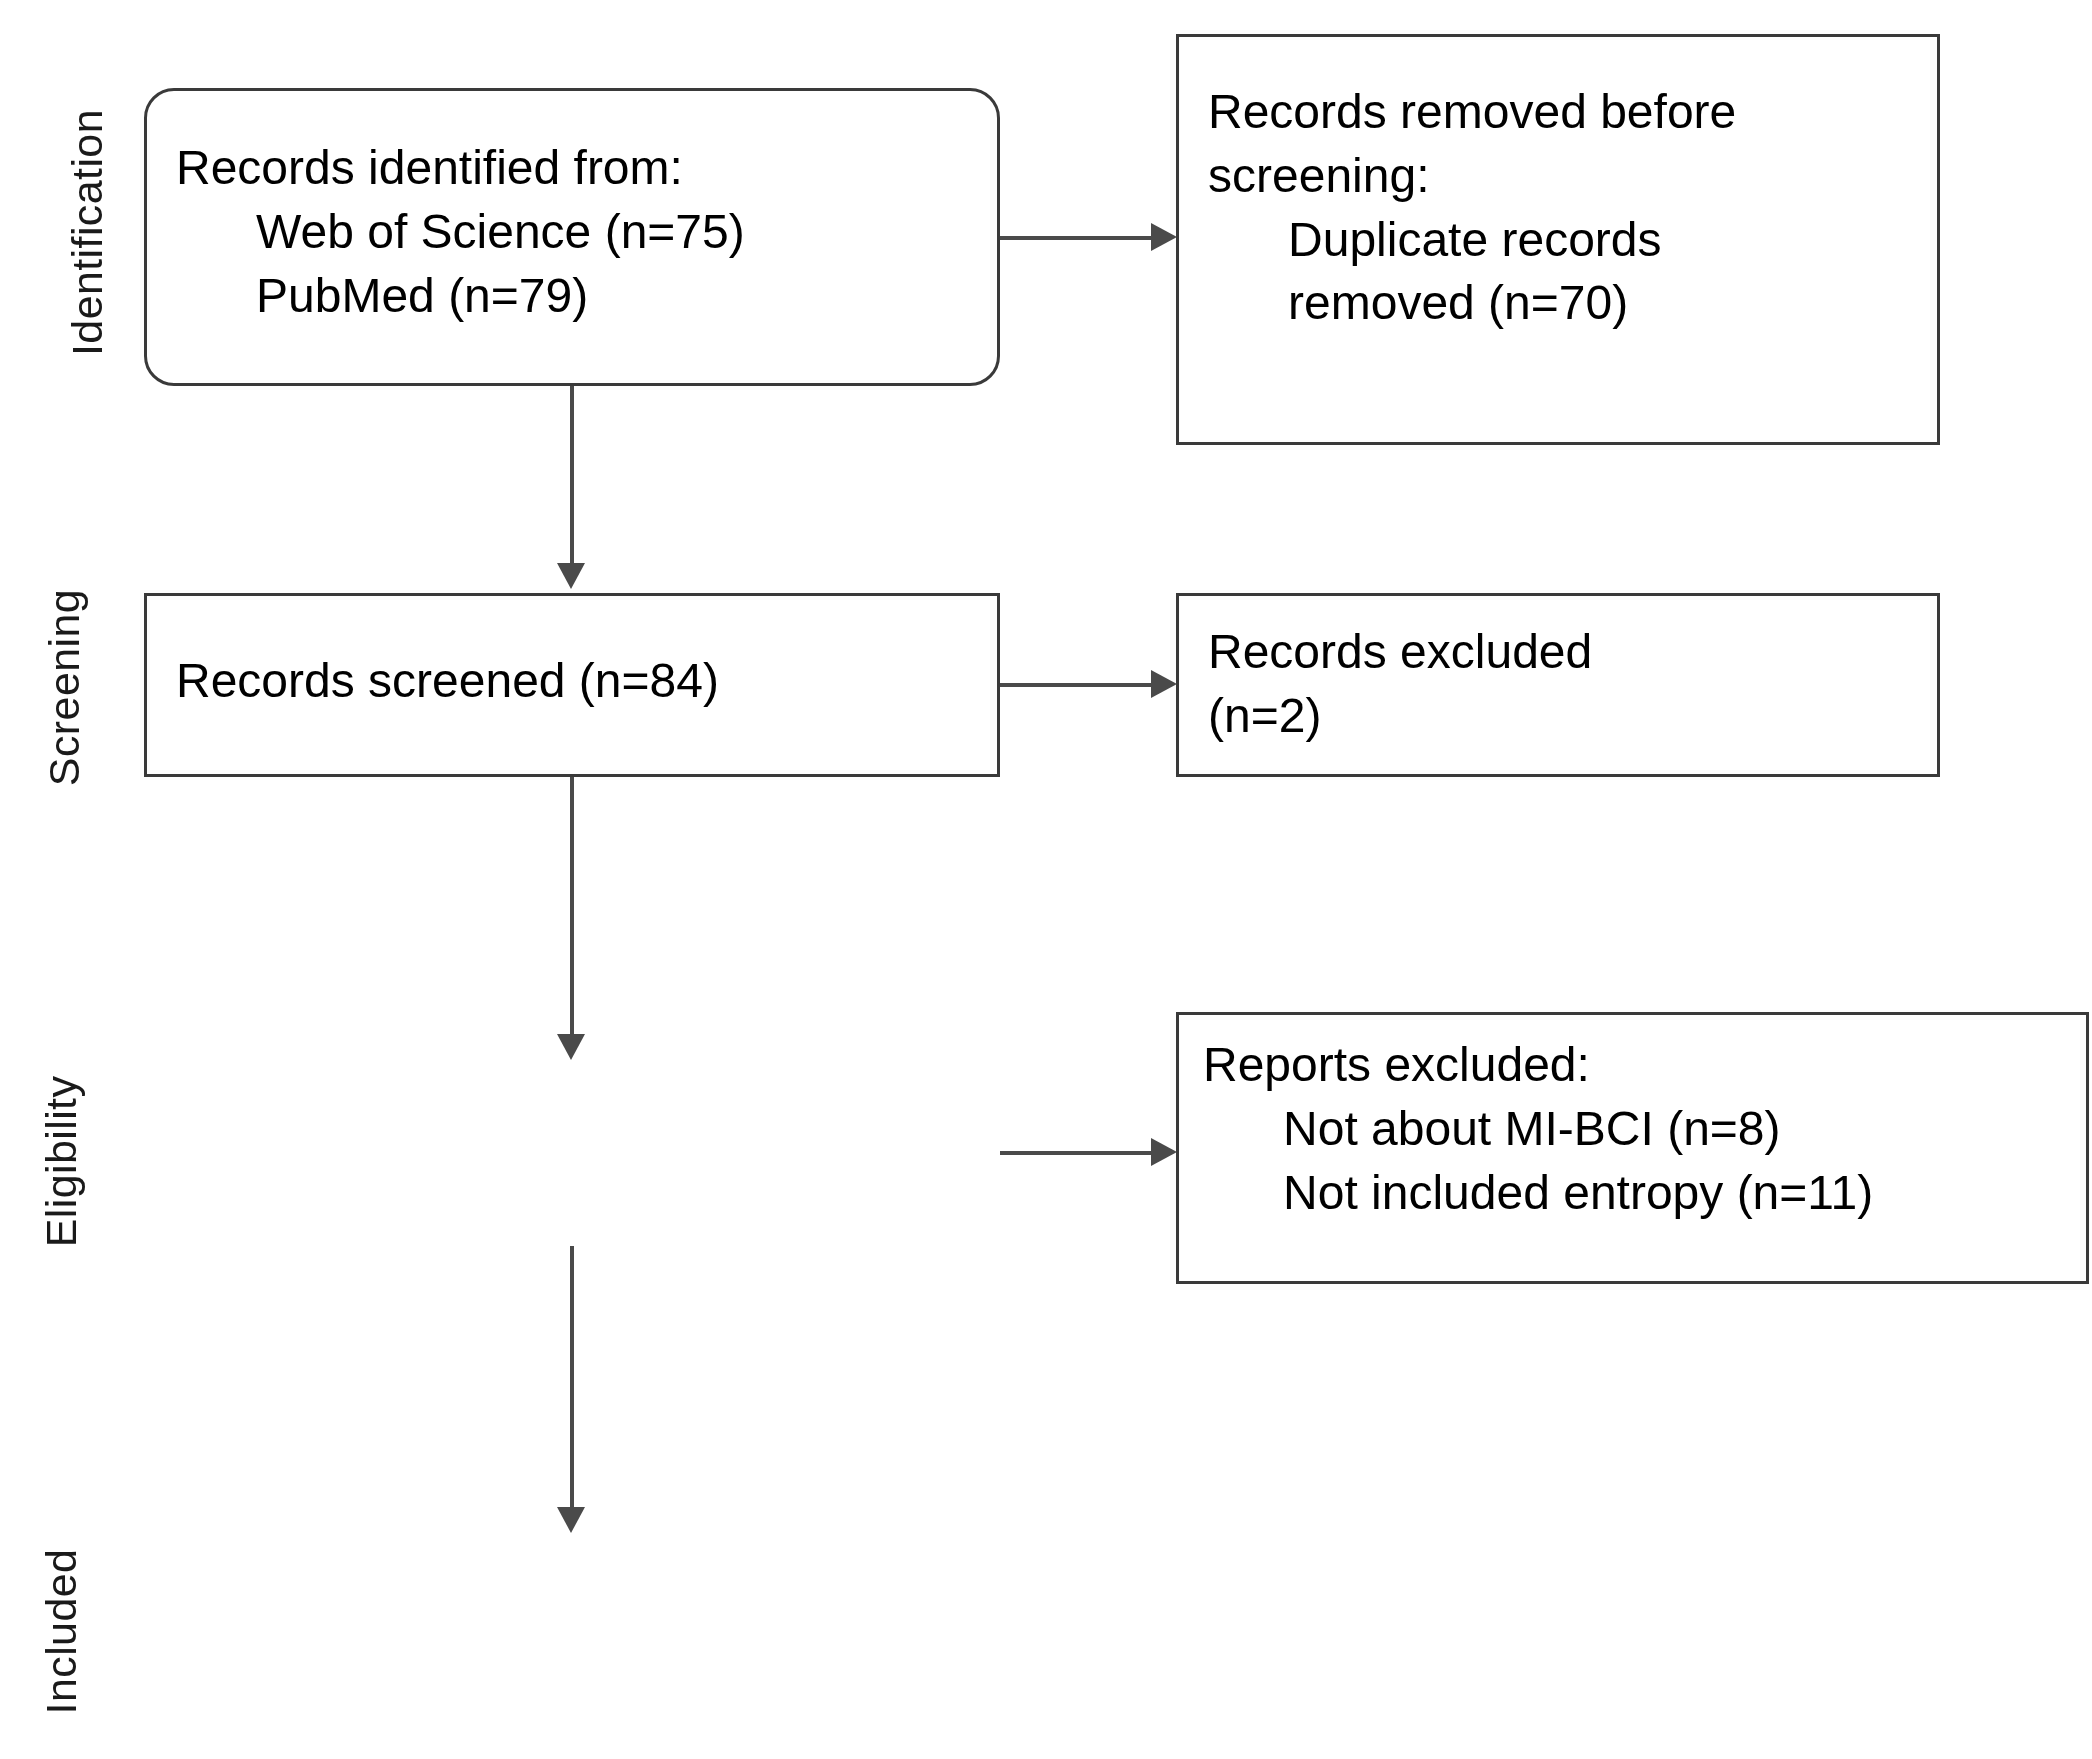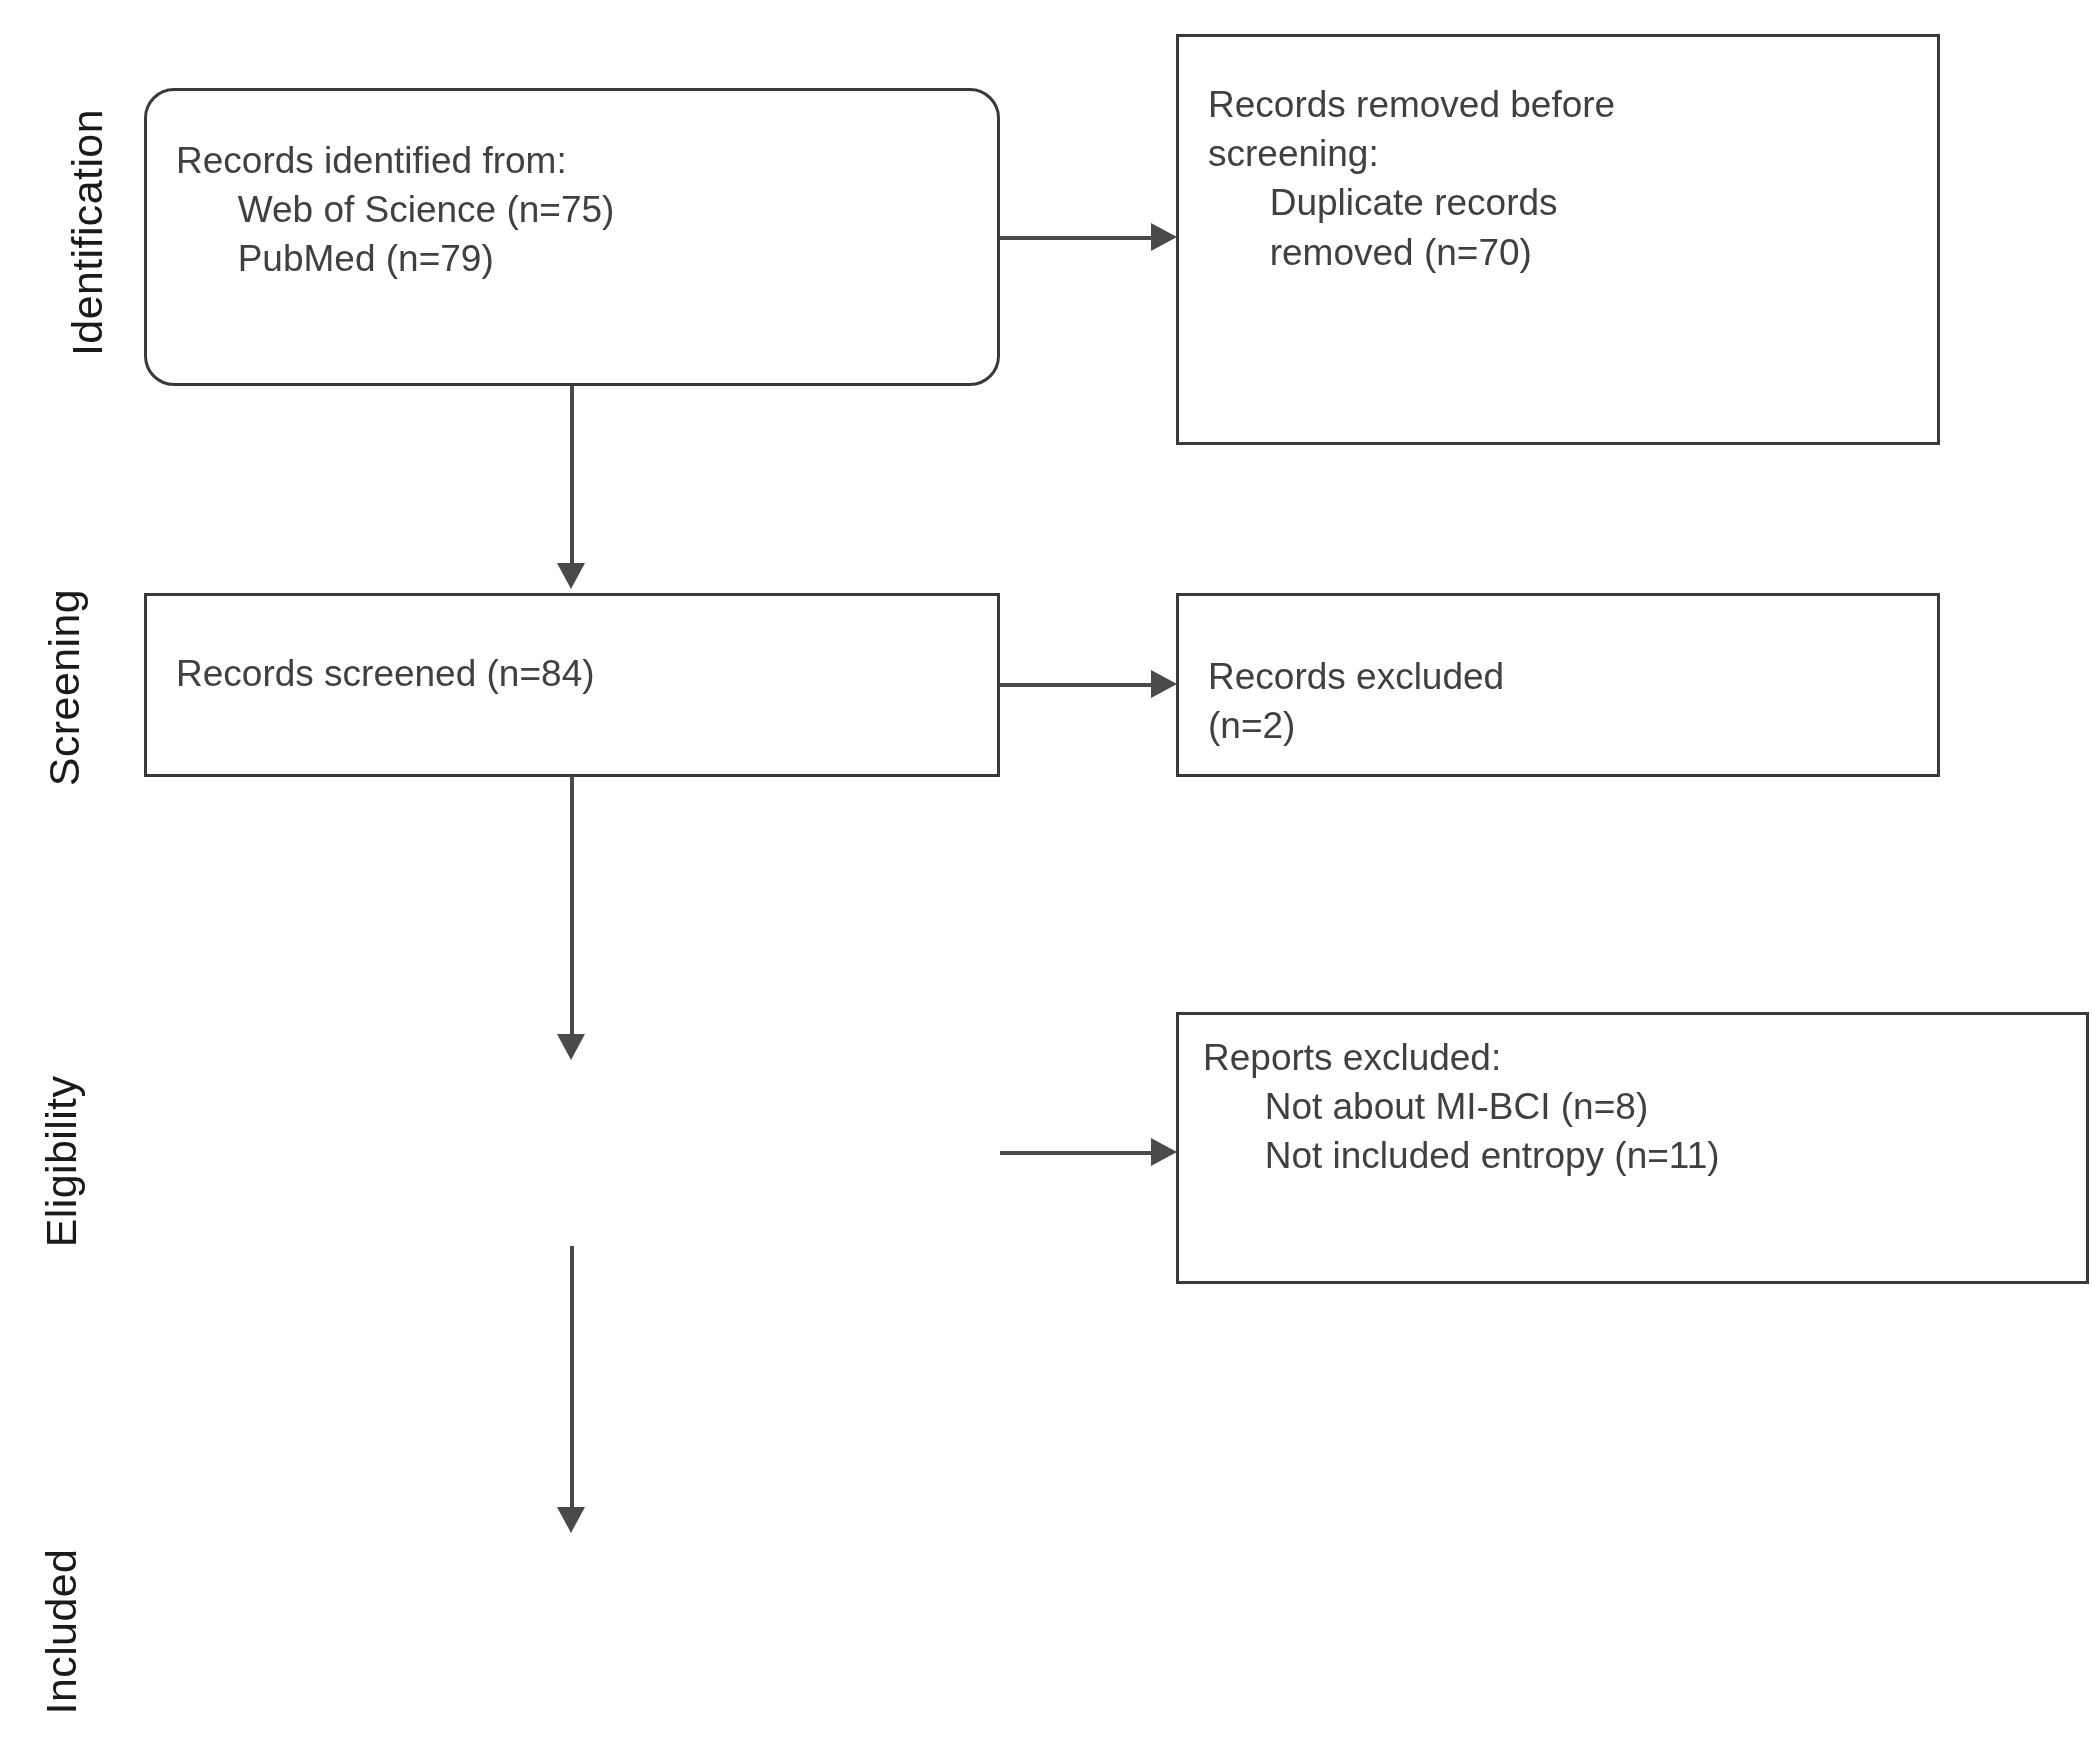--- a/index.html
+++ b/index.html
@@ -37,23 +37,23 @@
   .flow-box {
     position: absolute;
     box-sizing: border-box;
     background: #ffffff;
     border: 3.4px solid #3a3a3a;
   }
   .flow-box .box-text {
     position: absolute;
     left: 29px;
     right: 15.4px;
-    font-size: 37px;
+    font-size: 48px;
     line-height: 1.33;
-    color: #404040;
+    color: #000000;
     white-space: pre-wrap;
   }
 
   
   .conn {
     position: absolute;
     background: #4a4a4a;
   }
   .conn-v { width: 4.3px; }
   .conn-h { height: 4.3px; }
@@ -104,21 +104,21 @@
   <div class="arrowhead arrow-right" style="left:1151px; top:223px;"></div>
 
   <div class="conn conn-v" style="left:570px; top:386px; height:177px;"></div>
   <div class="arrowhead arrow-down" style="left:557px; top:563px;"></div>
 
   <div class="flow-box" style="left:144px; top:593px; width:856px; height:184px;">
     <div class="box-text" style="top:53px;">Records screened (n=84)</div>
   </div>
 
   <div class="flow-box" style="left:1176px; top:593px; width:764px; height:184px;">
-    <div class="box-text" style="top:24px;margin-top:32px;">Records excluded
+    <div class="box-text" style="top:24px;">Records excluded
 (n=2)</div>
   </div>
 
   <div class="conn conn-h" style="left:1000px; top:683px; width:151px;"></div>
   <div class="arrowhead arrow-right" style="left:1151px; top:670px;"></div>
 
   <div class="conn conn-v" style="left:570px; top:777px; height:257px;"></div>
   <div class="arrowhead arrow-down" style="left:557px; top:1034px;"></div>
 
 

